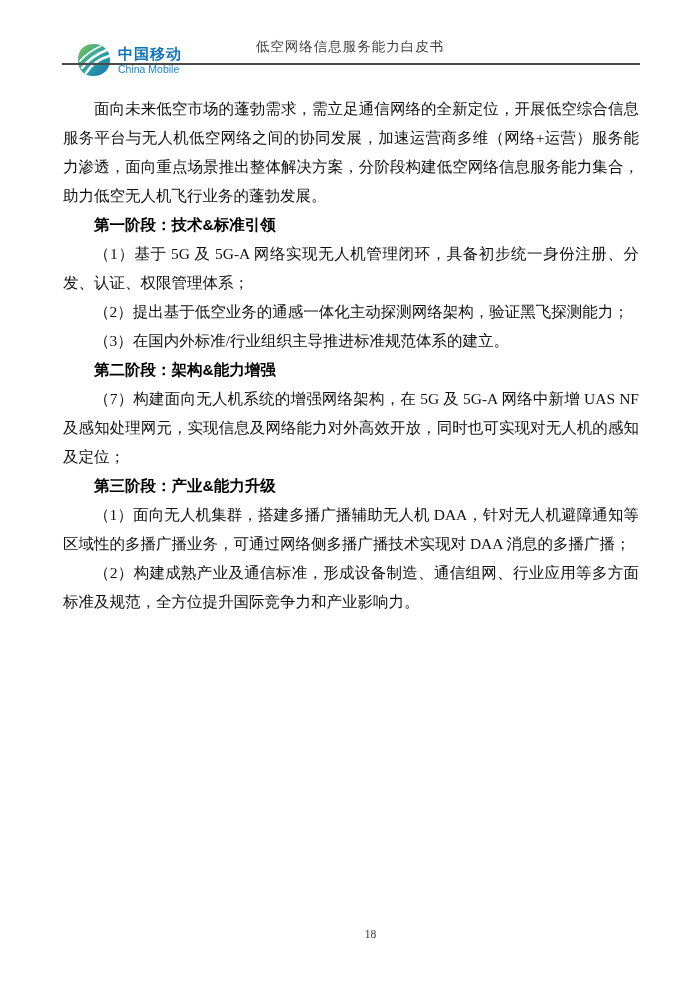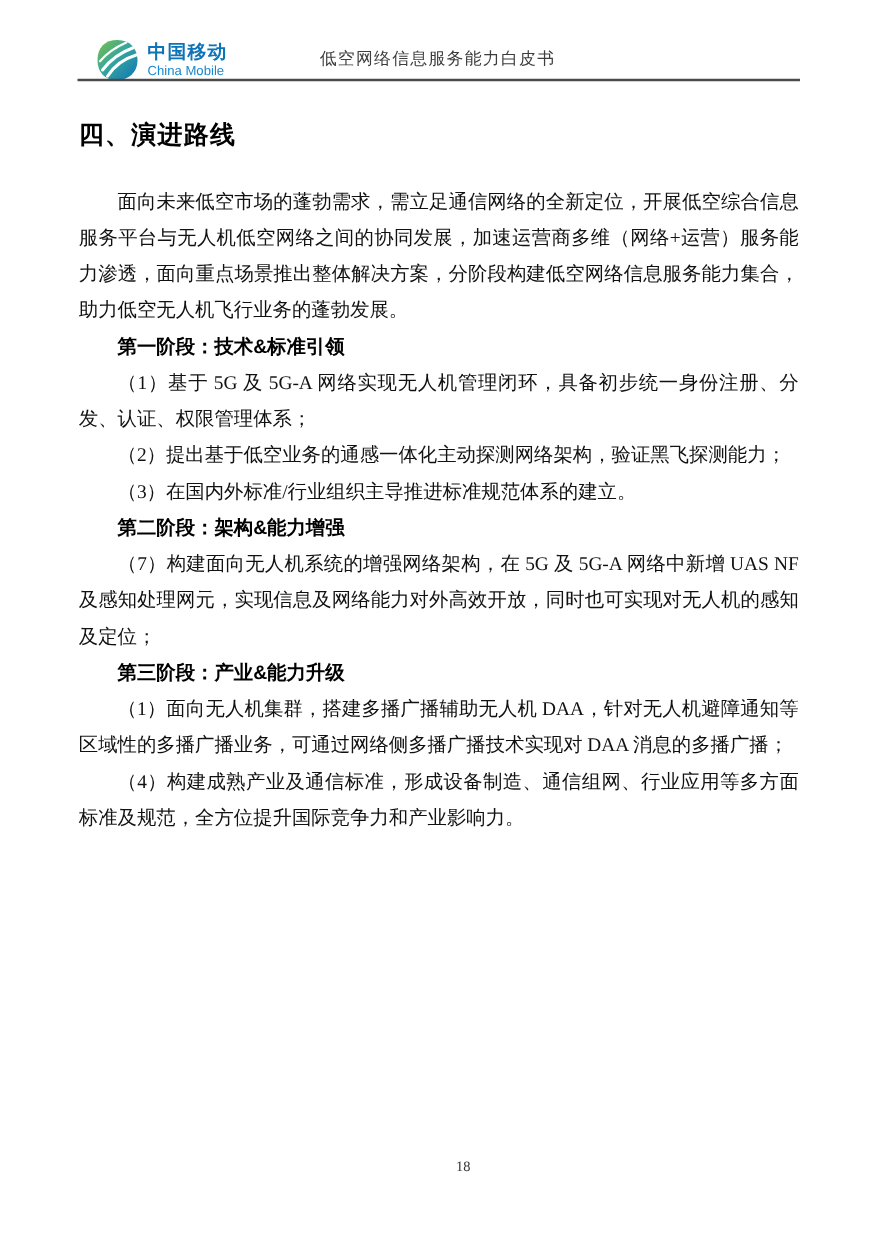--- a/index.html
+++ b/index.html
@@ -23,21 +23,21 @@
   .header {
     position: absolute;
     top: 26px;
     left: 62px;
     right: 62px;
     height: 38px;
   }
   .logo {
     position: absolute;
     left: 14px;
-    top: 4px;
+    top: 16px;
     display: flex;
     align-items: center;
     gap: 6px;
   }
   .logo-mark { width: 36px; height: 36px; display: block; }
   .logo-text { display: flex; flex-direction: column; line-height: 1; }
   .logo-text .cn {
     font-family: "Liberation Sans", "DejaVu Sans", sans-serif;
     font-weight: bold;
     font-size: 15px;
@@ -131,31 +131,30 @@
       <div class="logo-text">
         <span class="cn">中国移动</span>
         <span class="en">China Mobile</span>
       </div>
     </div>
     <div class="doc-title">低空网络信息服务能力白皮书</div>
   </div>
   <div class="header-divider"></div>
 
   <div class="content">
-    <h1 class="section-title">四、演进路线</h1>
 
     <p class="para body">面向未来低空市场的蓬勃需求，需立足通信网络的全新定位，开展低空综合信息服务平台与无人机低空网络之间的协同发展，加速运营商多维（网络+运营）服务能力渗透，面向重点场景推出整体解决方案，分阶段构建低空网络信息服务能力集合，助力低空无人机飞行业务的蓬勃发展。</p>
     <p class="para subheading">第一阶段：技术&amp;标准引领</p>
     <p class="para body">（1）基于 5G 及 5G-A 网络实现无人机管理闭环，具备初步统一身份注册、分发、认证、权限管理体系；</p>
     <p class="para body">（2）提出基于低空业务的通感一体化主动探测网络架构，验证黑飞探测能力；</p>
     <p class="para body">（3）在国内外标准/行业组织主导推进标准规范体系的建立。</p>
     <p class="para subheading">第二阶段：架构&amp;能力增强</p>
     <p class="para body">（7）构建面向无人机系统的增强网络架构，在 5G 及 5G-A 网络中新增 UAS NF 及感知处理网元，实现信息及网络能力对外高效开放，同时也可实现对无人机的感知及定位；</p>
     <p class="para subheading">第三阶段：产业&amp;能力升级</p>
     <p class="para body">（1）面向无人机集群，搭建多播广播辅助无人机 DAA，针对无人机避障通知等区域性的多播广播业务，可通过网络侧多播广播技术实现对 DAA 消息的多播广播；</p>
-    <p class="para body">（4）构建成熟产业及通信标准，形成设备制造、通信组网、行业应用等多方面标准及规范，全方位提升国际竞争力和产业影响力。</p>
+    <p class="para body">（2）构建成熟产业及通信标准，形成设备制造、通信组网、行业应用等多方面标准及规范，全方位提升国际竞争力和产业影响力。</p>
   </div>
 
   <div class="footer">
     <span class="page-number">18</span>
   </div>
 
 </div>
 
 </body></html>

